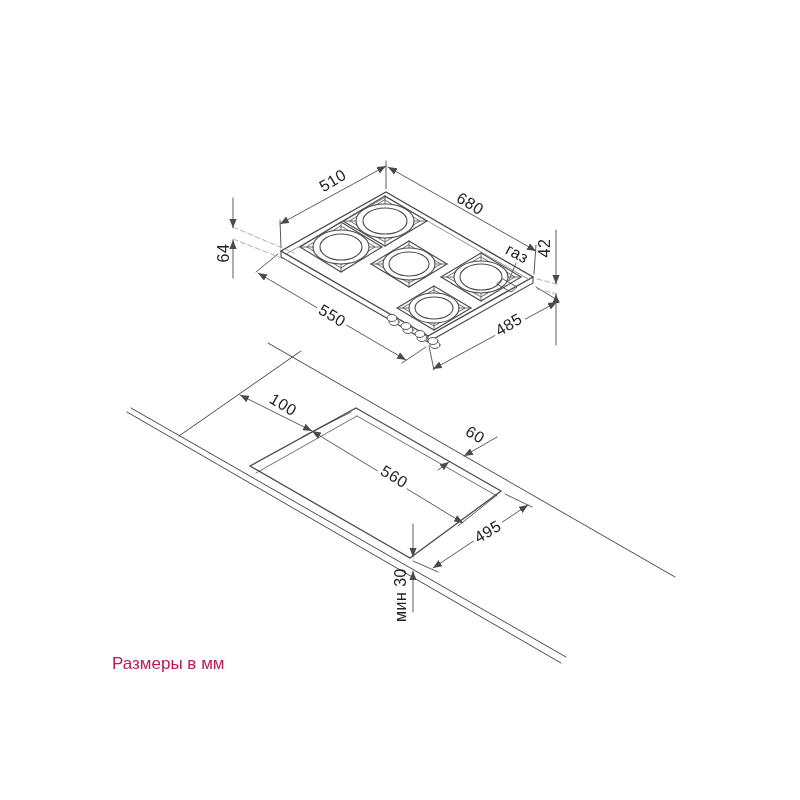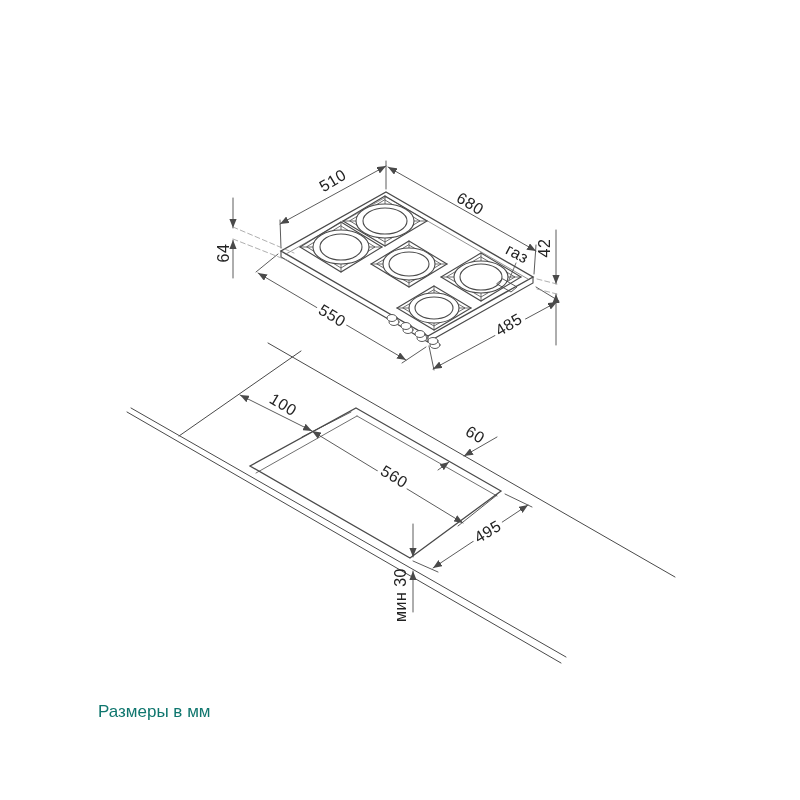--- a/index.html
+++ b/index.html
@@ -7,21 +7,21 @@
     position:relative;width:800px;height:800px;background:#ffffff;overflow:hidden;
     font-family:"Liberation Sans","DejaVu Sans",sans-serif;
   }
   .canvas svg{position:absolute;left:0;top:0;}
   .dim-label{
     position:absolute;font-size:16px;color:#222;white-space:nowrap;
     transform-origin:center center;line-height:1;letter-spacing:0.5px;
   }
   .dim-label.bg{background:#fff;padding:0 3px;}
   .units-note{
-    position:absolute;left:98px;top:654px;font-size:17px;color:#0f766e;white-space:nowrap;margin-top:48px;
+    position:absolute;left:112px;top:654px;font-size:17px;color:#be185d;white-space:nowrap;
   }
   .r31{transform:translate(-50%,-50%) rotate(31deg);}
   .rm31{transform:translate(-50%,-50%) rotate(-31deg);}
   .rm90{transform:translate(-50%,-50%) rotate(-90deg);}
   .r28{transform:translate(-50%,-50%) rotate(28deg);}
 </style>
 </head>
 <body>
 
 <div class="canvas">

